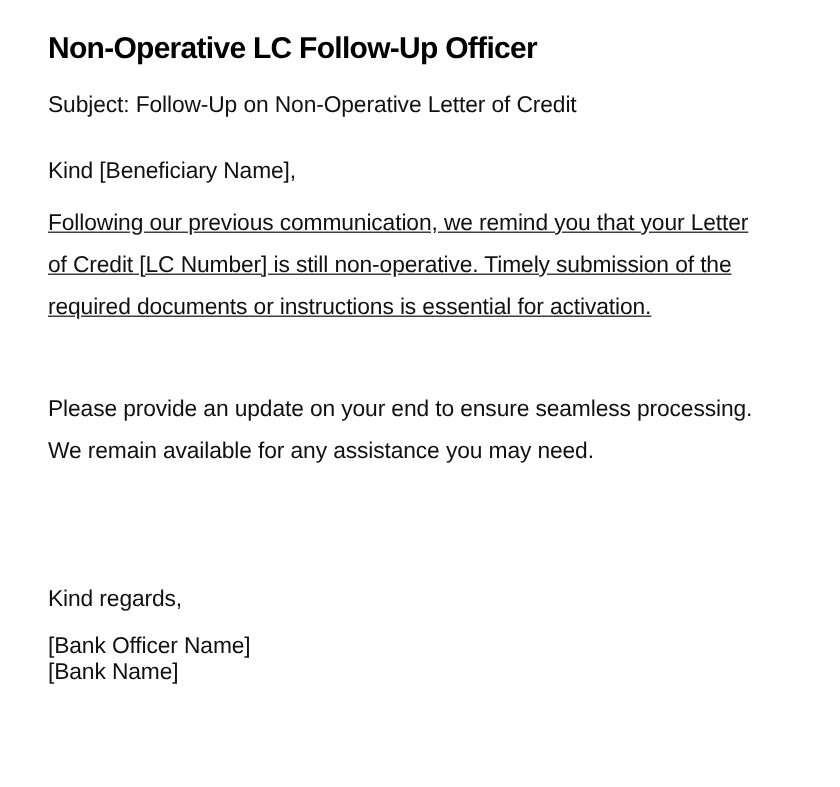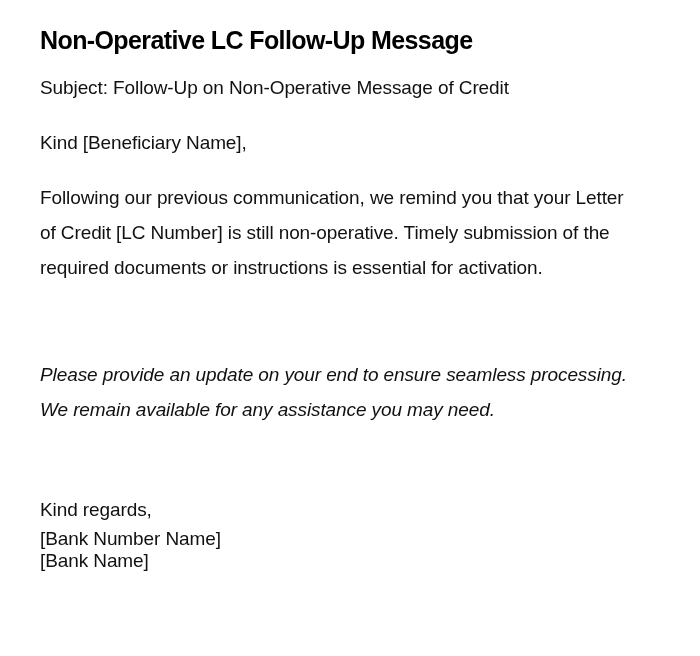--- a/index.html
+++ b/index.html
@@ -17,21 +17,21 @@
   .p {
     position: absolute; left: 40px; width: 600px;
     font-size: 19px; line-height: 35px; margin: 0;
     letter-spacing: -0.1px;
   }
 </style>
 </head>
 <body>
 
 <div class="doc">
-  <h1 class="title">Non-Operative LC Follow-Up Message</h1>
-  <p class="p" style="top:70px;">Subject: Follow-Up on Non-Operative Message of Credit</p>
+  <h1 class="title">Non-Operative LC Follow-Up Officer</h1>
+  <p class="p" style="top:70px;">Subject: Follow-Up on Non-Operative Letter of Credit</p>
   <p class="p" style="top:125px;">Kind [Beneficiary Name],</p>
-  <p class="p" style="top:180px;">Following our previous communication, we remind you that your Letter of Credit [LC Number] is still non-operative. Timely submission of the required documents or instructions is essential for activation.</p>
-  <p class="p" style="top:357px;font-style:italic;">Please provide an update on your end to ensure seamless processing. We remain available for any assistance you may need.</p>
-  <p class="p" style="top:492px;">Kind regards,</p>
-  <p class="p" style="top:521px;">[Bank Number Name]</p>
+  <p class="p" style="top:169px;text-decoration:underline;">Following our previous communication, we remind you that your Letter of Credit [LC Number] is still non-operative. Timely submission of the required documents or instructions is essential for activation.</p>
+  <p class="p" style="top:324px;">Please provide an update on your end to ensure seamless processing. We remain available for any assistance you may need.</p>
+  <p class="p" style="top:482px;">Kind regards,</p>
+  <p class="p" style="top:521px;">[Bank Officer Name]</p>
   <p class="p" style="top:543px;">[Bank Name]</p>
 </div>
 
 </body></html>

